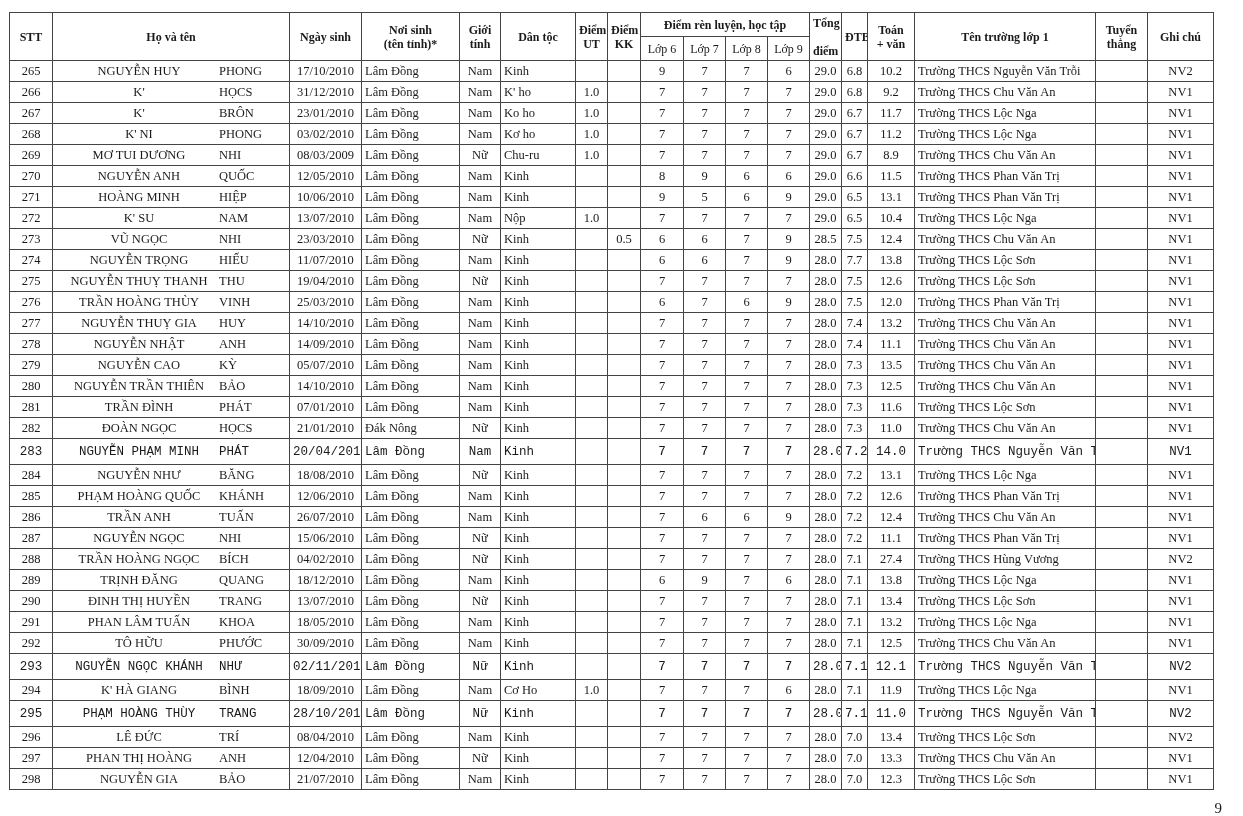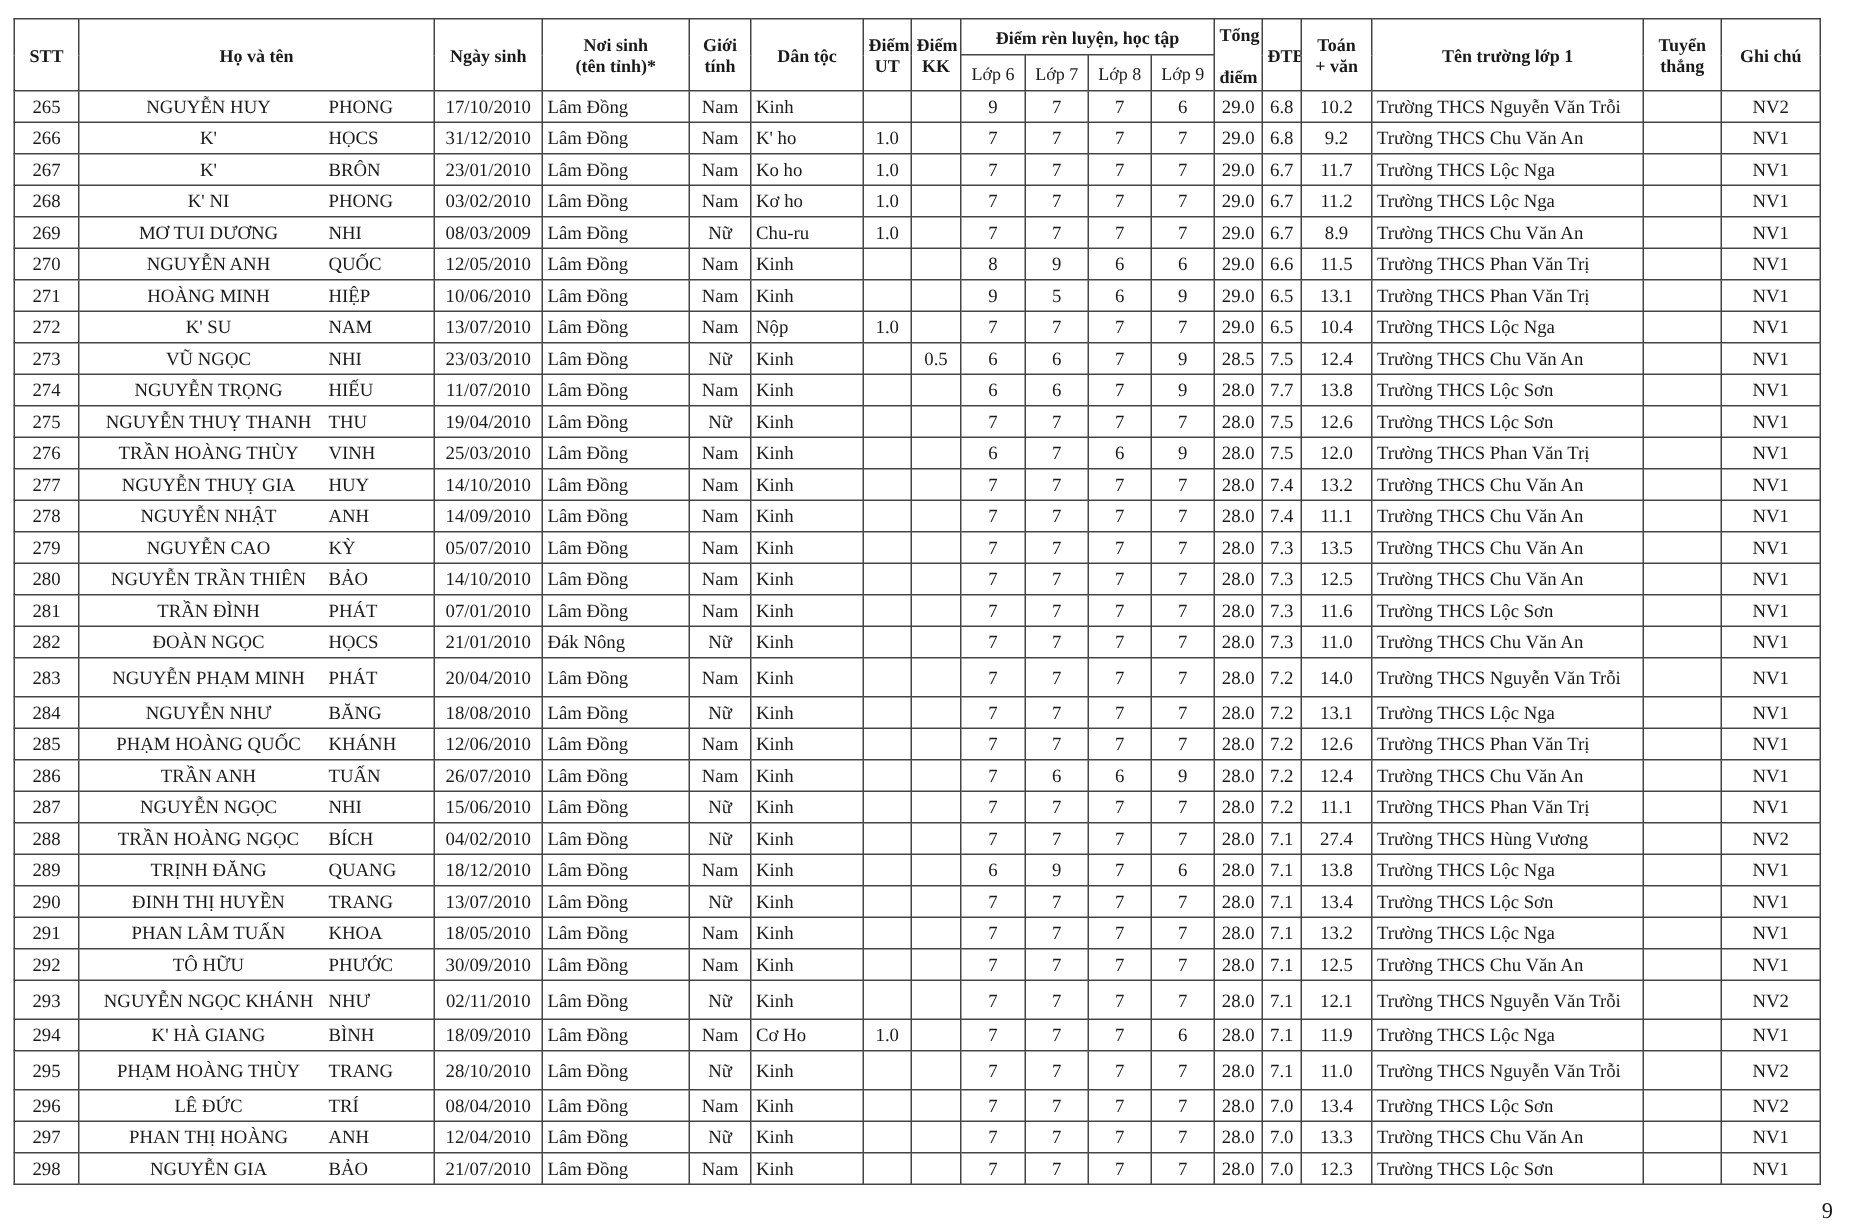--- a/index.html
+++ b/index.html
@@ -5,21 +5,21 @@
   html, body { margin:0; padding:0; background:#ffffff; }
   body { width:1243px; height:816px; position:relative; overflow:hidden;
          font-family:"Liberation Serif", "DejaVu Serif", serif; color:#1a1a1a; }
   table.grid { position:absolute; left:9px; top:12px; border-collapse:collapse;
                table-layout:fixed; width:1205px; font-size:12.5px; }
   table.grid th, table.grid td { border:1px solid #444; padding:0 3px; overflow:hidden;
                white-space:nowrap; }
   table.grid th { font-weight:bold; font-size:12px; line-height:14px; text-align:center; vertical-align:middle; }
   table.grid th.norm { font-weight:normal; }
   table.grid td { height:20px; line-height:18px; }
-  table.grid tr.tall td { height:25px; }
+  table.grid tr.tall td { height:25px;font-family:Liberation Mono, monospace; }
   td.c { text-align:center; }
   td.l { text-align:left; }
   td.name { padding:0; }
   .name-wrap { display:flex; width:100%; }
   .name-last { width:160px; padding-left:3px;text-align:center; }
   .name-first { flex:1; }
   .page-num { position:absolute; right:21px; top:800px; font-size:15px; }
 </style>
 </head>
 <body>

